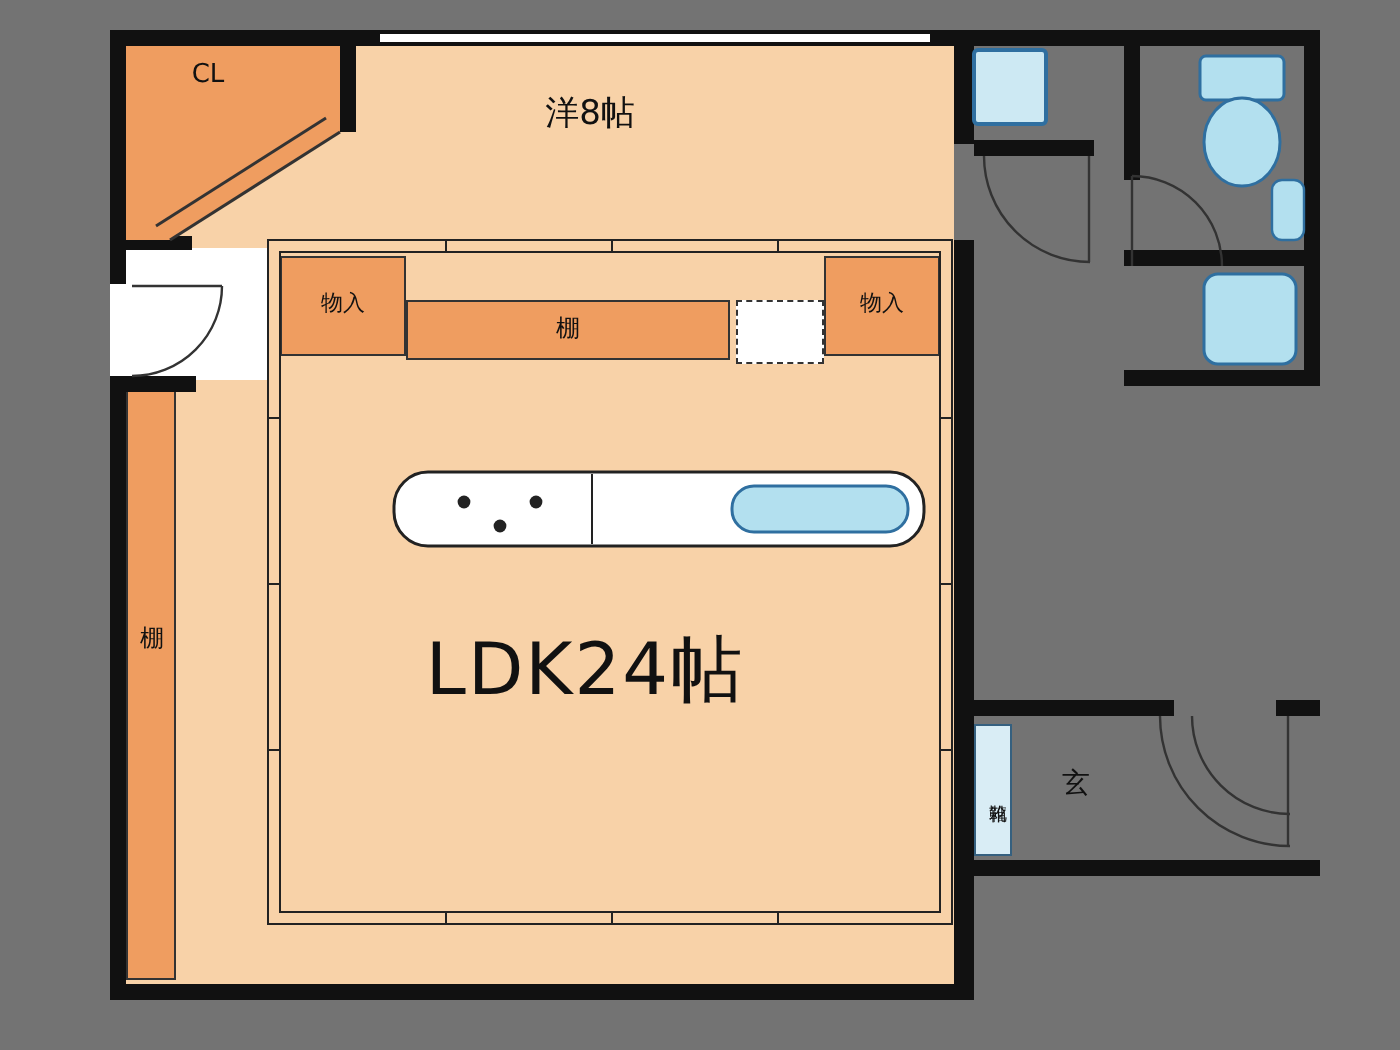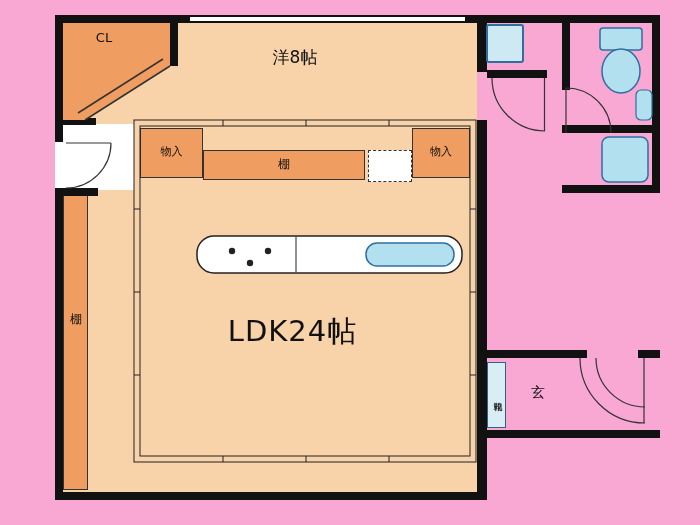--- a/index.html
+++ b/index.html
@@ -1,16 +1,16 @@
 <!DOCTYPE html>
 <html><head>
 <meta charset="utf-8">
 <style>
   html,body{margin:0;padding:0;background:#fff;}
-  .plan{position:relative;width:700px;height:525px;background:#f9a8d4;overflow:hidden;
+  .plan{position:relative;width:700px;height:525px;background:#737373;overflow:hidden;
         font-family:"DejaVu Sans","Liberation Sans",sans-serif;color:#111;}
   .abs{position:absolute;}
   .wall{position:absolute;background:#111;}
   .fill{position:absolute;}
   .orange{background:#ef9d60;border:1px solid #333;box-sizing:border-box;}
   .lbl{position:absolute;text-align:center;color:#111;line-height:1.1;white-space:nowrap;}
   .vlbl{writing-mode:vertical-rl;display:flex;align-items:center;justify-content:center;white-space:normal;}
   svg{position:absolute;left:0;top:0;}
 </style>
 </head>
@@ -106,21 +106,21 @@
       <path d="M 566,88 A 45,45 0 0 1 611,133"></path>
       <line x1="566" y1="88" x2="566" y2="133"></line>
       <path d="M 580,358 A 65,65 0 0 0 645,423"></path>
       <path d="M 596,358 A 49,49 0 0 0 645,407"></path>
       <line x1="644" y1="358" x2="644" y2="423"></line>
     </g>
   </svg>
 
   <div class="lbl" style="left:82px;top:31px;width:44px;font-size:13px;">CL</div>
   <div class="lbl" style="left:215px;top:48px;width:160px;font-size:17px;">洋8帖</div>
-  <div class="lbl" style="left:180px;top:316px;width:225px;font-size:29px;letter-spacing:1px;">LDK24帖</div>
+  <div class="lbl" style="left:180px;top:316px;width:225px;font-size:36px;letter-spacing:1px;">LDK24帖</div>
   <div class="lbl" style="left:140px;top:146px;width:63px;font-size:11px;">物入</div>
   <div class="lbl" style="left:412px;top:146px;width:58px;font-size:11px;">物入</div>
   <div class="lbl" style="left:203px;top:158px;width:162px;font-size:12px;">棚</div>
   <div class="lbl" style="left:63px;top:313px;width:26px;font-size:12px;">棚</div>
   <div class="lbl" style="left:508px;top:385px;width:60px;font-size:14px;">玄</div>
   <div class="lbl vlbl" style="left:488px;top:366px;width:18px;height:58px;font-size:9px;">靴箱</div>
 
 </div>
 
 </body></html>

